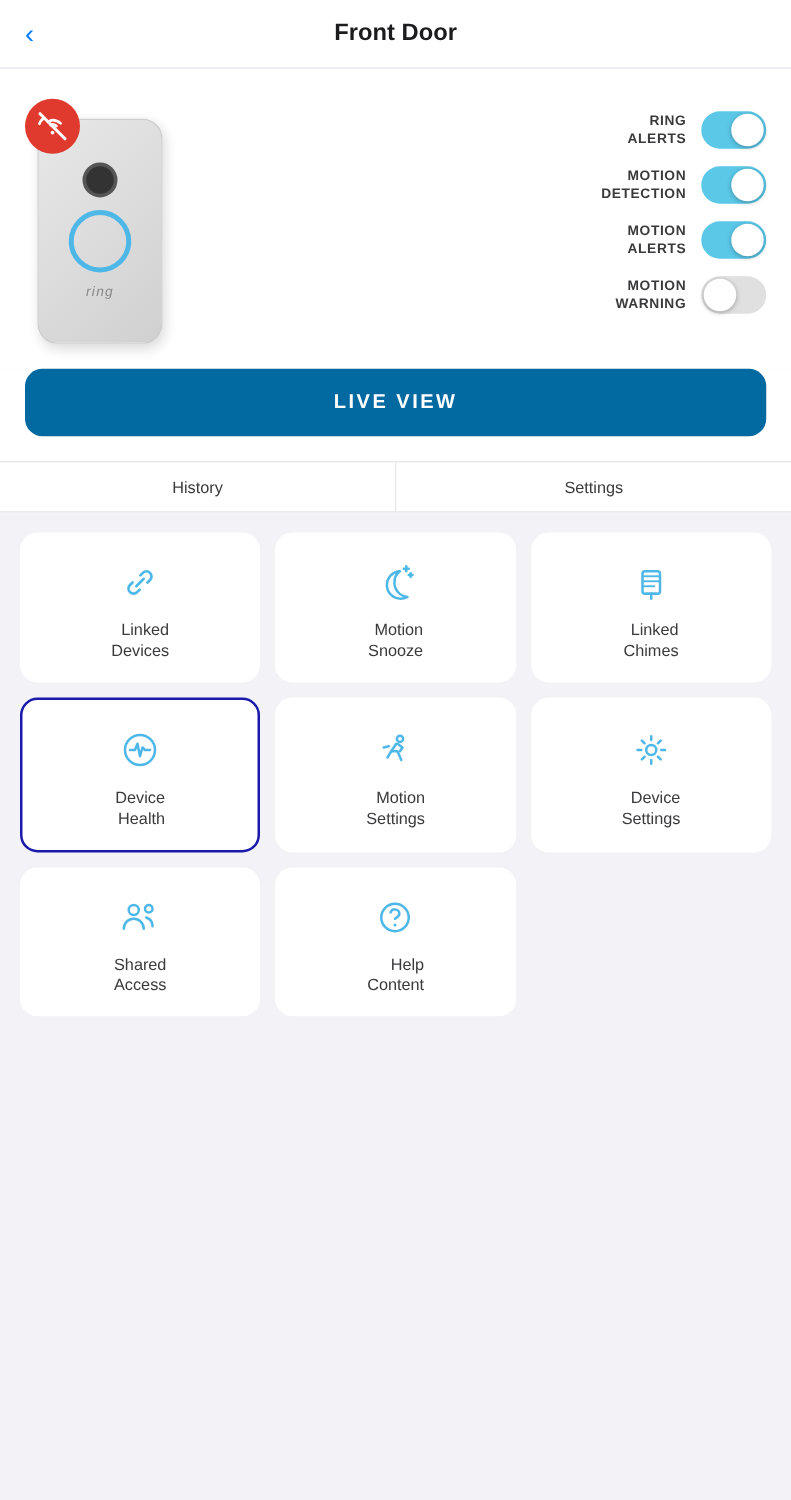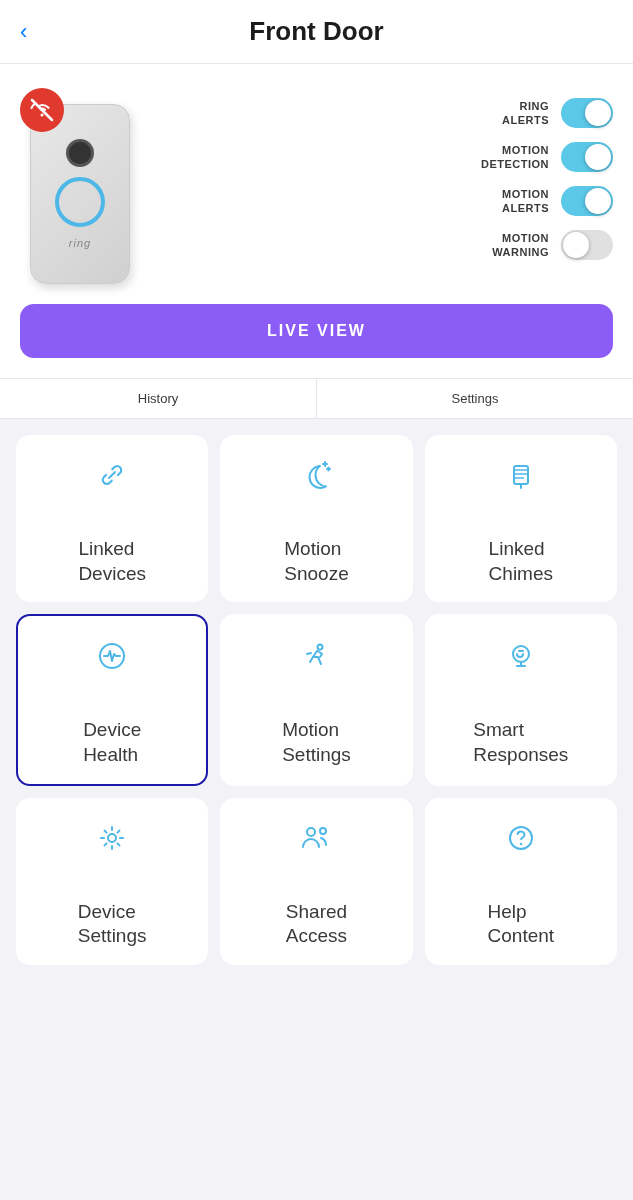--- a/index.html
+++ b/index.html
@@ -25,21 +25,21 @@
       position: absolute;
       left: 20px;
       color: #007aff;
       font-size: 22px;
       cursor: pointer;
       background: none;
       border: none;
       font-weight: 300;
     }
     .header-title {
-      font-size: 26px;
+      font-size: 19px;
       font-weight: 600;
       color: #1c1c1e;
       text-align: center;
     }
 
     
     .device-section {
       background: white;
       padding: 24px 20px 20px;
       display: flex;
@@ -176,21 +176,21 @@
 
     
     .live-view-section {
       background: white;
       padding: 0 20px 20px;
     }
 
     .live-view-btn {
       width: 100%;
       padding: 18px;
-      background: #8b5cf6;
+      background: #0369a1;
       border: none;
       border-radius: 14px;
       font-size: 16px;
       font-weight: 700;
       color: white;
       letter-spacing: 2px;
       cursor: pointer;
     }
 
     
@@ -243,26 +243,25 @@
 
     .grid-item-icon {
       width: 40px;
       height: 40px;
       display: flex;
       align-items: center;
       justify-content: center;
     }
 
     .grid-item-label {
-      font-size: 19px;
+      font-size: 13px;
       color: #3a3a3c;
-      text-align: left;
+      text-align: right;
       line-height: 1.3;
       font-weight: 400;
-      margin-top: 32px;
     }
 
     svg {
       overflow: visible;
     }
   </style>
 </head>
 <body>
 
 <div class="header">
@@ -393,32 +392,20 @@
         <circle cx="23" cy="10" r="2.5" stroke="#4db8e8" stroke-width="2" fill="none"></circle>
         <path d="M20 14l-4 6h5l3 7" stroke="#4db8e8" stroke-width="2" stroke-linecap="round" stroke-linejoin="round" fill="none"></path>
         <path d="M16 20l-3 5" stroke="#4db8e8" stroke-width="2" stroke-linecap="round" fill="none"></path>
         <path d="M21 14l4 3-2 3" stroke="#4db8e8" stroke-width="2" stroke-linecap="round" stroke-linejoin="round" fill="none"></path>
         <path d="M10 17l4-1" stroke="#4db8e8" stroke-width="2" stroke-linecap="round"></path>
       </svg>
     </div>
     <span class="grid-item-label">Motion<br>Settings</span>
   </div>
 
-  <div class="grid-item">
-    <div class="grid-item-icon">
-      <svg width="38" height="38" viewBox="0 0 38 38" fill="none">
-        <circle cx="19" cy="17" r="8" stroke="#4db8e8" stroke-width="2" fill="none"></circle>
-        <path d="M15 17a3 3 0 003 3 3 3 0 003-3" stroke="#4db8e8" stroke-width="2" stroke-linecap="round" fill="none"></path>
-        <line x1="17" y1="14" x2="21" y2="14" stroke="#4db8e8" stroke-width="2" stroke-linecap="round"></line>
-        <path d="M19 25v4" stroke="#4db8e8" stroke-width="2" stroke-linecap="round"></path>
-        <path d="M15 29h8" stroke="#4db8e8" stroke-width="2" stroke-linecap="round"></path>
-      </svg>
-    </div>
-    <span class="grid-item-label">Smart<br>Responses</span>
-  </div>
 
   <div class="grid-item">
     <div class="grid-item-icon">
       <svg width="38" height="38" viewBox="0 0 38 38" fill="none">
         <circle cx="19" cy="19" r="4" stroke="#4db8e8" stroke-width="2" fill="none"></circle>
         <path d="M19 8v3M19 27v3M8 19h3M27 19h3M11.5 11.5l2.1 2.1M24.4 24.4l2.1 2.1M11.5 26.5l2.1-2.1M24.4 13.6l2.1-2.1" stroke="#4db8e8" stroke-width="2" stroke-linecap="round"></path>
       </svg>
     </div>
     <span class="grid-item-label">Device<br>Settings</span>
   </div>

